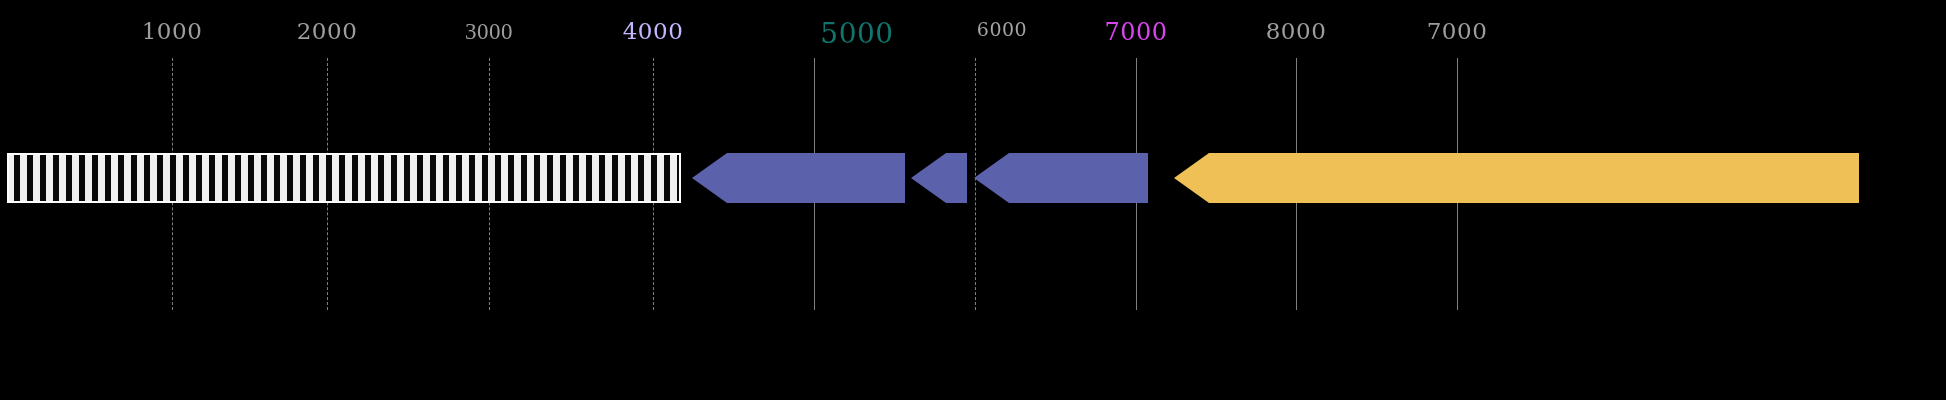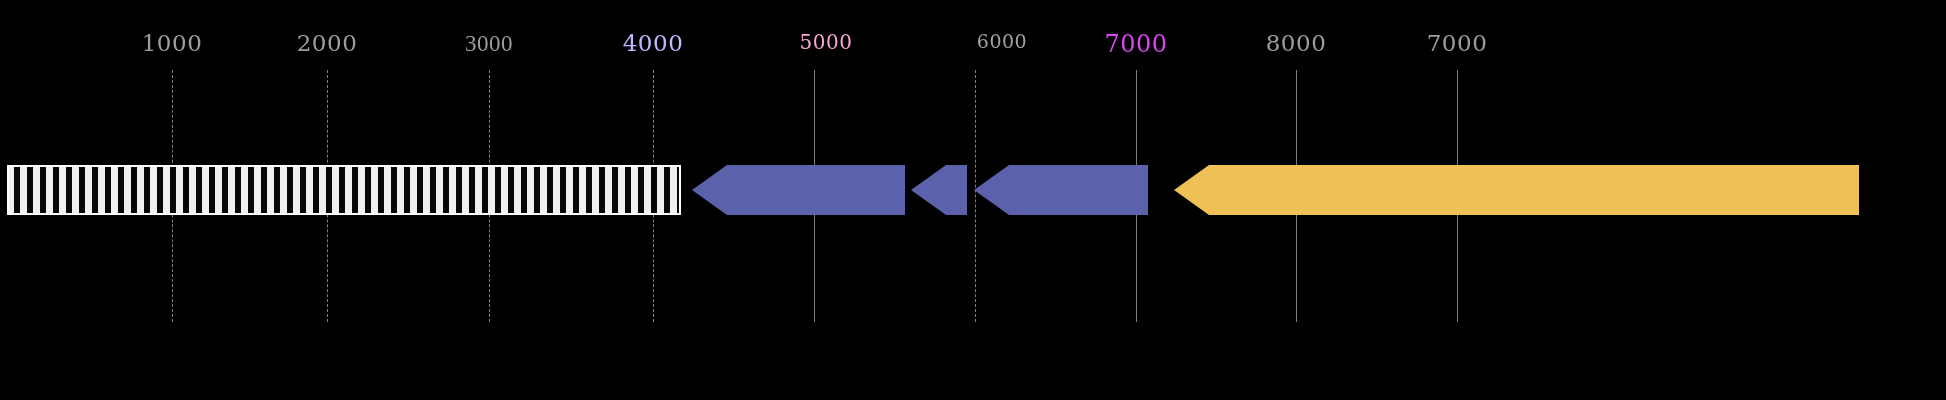--- a/index.html
+++ b/index.html
@@ -10,21 +10,20 @@
   }
   body {
     font-family: "DejaVu Serif", "Liberation Serif", serif;
   }
   #track-figure {
     position: relative;
     width: 1946px;
     height: 324px;
     background: #000000;
     overflow: hidden;
-    margin-top: 12px;
   }
   
   .axis-layer {
     position: absolute;
     left: 0; top: 0;
     width: 100%; height: 100%;
     pointer-events: none;
   }
   .gridline {
     position: absolute;
@@ -103,21 +102,21 @@
         <div class="gridline dashed" style="left: 975px; top: 58px; height: 252px; border-left-color: rgb(127, 127, 127);"></div>
         <div class="gridline" style="left: 1136px; top: 58px; height: 252px; background: rgb(127, 127, 127);"></div>
         <div class="gridline" style="left: 1296px; top: 58px; height: 252px; background: rgb(127, 127, 127);"></div>
         <div class="gridline" style="left: 1457px; top: 58px; height: 252px; background: rgb(127, 127, 127);"></div>
       </div>
     <div id="tick-labels">
         <div class="tick-label" style="left: 172px; top: 20px; color: rgb(157, 157, 157); font-size: 23px;">1000</div>
         <div class="tick-label" style="left: 327px; top: 20px; color: rgb(157, 157, 157); font-size: 23px;">2000</div>
         <div class="tick-label" style="left: 489px; top: 20px; color: rgb(157, 157, 157); font-size: 23px; font-family: Liberation Serif, serif;">3000</div>
         <div class="tick-label" style="left: 653px; top: 20px; color: #c4b5fd; font-size: 23px;">4000</div>
-        <div class="tick-label" style="left: 826px; top: 20px; color: #f9a8d4; font-size: 20px;">5000</div>
+        <div class="tick-label" style="left: 857px; top: 20px; color: #0f766e; font-size: 28px;">5000</div>
         <div class="tick-label" style="left: 1002px; top: 20px; color: #a3a3a3; font-size: 19px;">6000</div>
         <div class="tick-label" style="left: 1136px; top: 20px; color: #d946ef; font-size: 24px;">7000</div>
         <div class="tick-label" style="left: 1296px; top: 20px; color: rgb(157, 157, 157); font-size: 23px; text-align: center;">8000</div>
         <div class="tick-label" style="left: 1457px; top: 20px; color: rgb(157, 157, 157); font-size: 23px;">7000</div>
       </div>
   </div>
 
   <div class="feature-layer" id="feature-layer">
       <div class="hatch-box" style="left: 7px; width: 674px;">
         <div class="stripes"></div>

